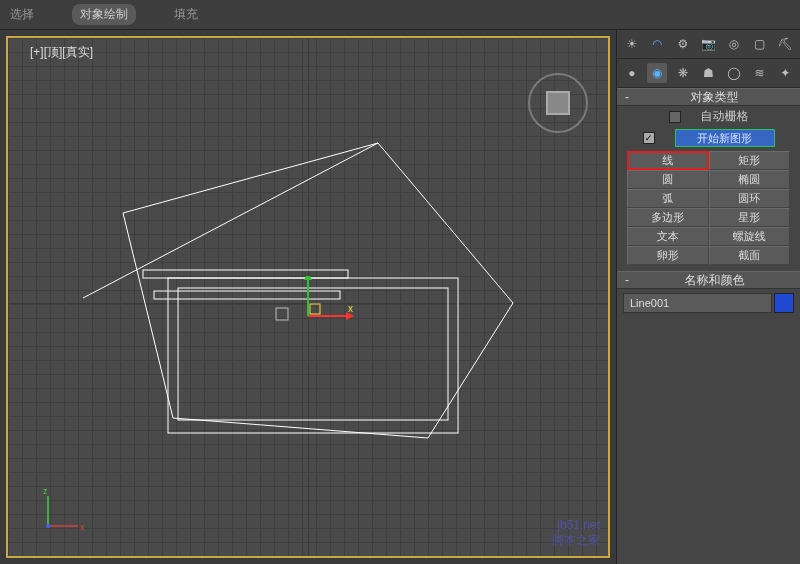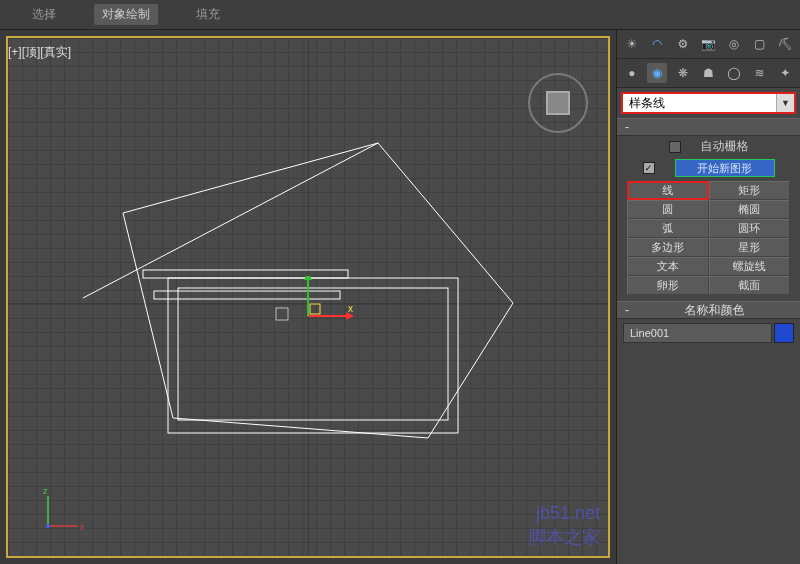--- a/index.html
+++ b/index.html
@@ -14,28 +14,28 @@
       position: relative;
     }
     
     
     .top-menu {
       height: 30px;
       background: #3e3e3e;
       border-bottom: 1px solid #222;
       display: flex;
       align-items: center;
-      padding-left: 24px;
+      padding-left: 2px;
       gap: 30px;
       color: #999;
     }
     .menu-item { padding: 0 8px; }
     .menu-item.active {
       background: #5a5a5a;
-      border-radius: 2px;
+      border-radius: 8px;
       padding: 2px 8px;
       color: #ccc;
     }
     
     .content-row {
       display: flex;
       height: 534px;
     }
     
     
@@ -52,21 +52,21 @@
       background-color: #4a4a4a;
       background-image:
         linear-gradient(#3f3f3f 1px, transparent 1px),
         linear-gradient(90deg, #3f3f3f 1px, transparent 1px);
       background-size: 14px 14px;
       overflow: hidden;
     }
     .viewport-label {
       position: absolute;
       top: 6px;
-      left: 0;
+      left: 22px;
       color: #ddd;
       font-size: 12px;
     }
     .center-cross-h {
       position: absolute;
       left: 0; right: 0;
       top: 265px;
       border-top: 1px solid #3a3a3a;
     }
     .center-cross-v {
@@ -273,21 +273,21 @@
       background: #2048d0;
       border: 1px solid #222;
     }
     
     
     .watermark {
       position: absolute;
       right: 200px;
       bottom: 15px;
       color: rgba(90,90,255,0.5);
-      font-size: 18px;
+      font-size: 12px;
       text-align: right;
       line-height: 1.3;
     }
   </style>
 </head>
 <body>
 
 <div class="top-menu">
   <span class="menu-item">选择</span>
   <span class="menu-item active">对象绘制</span>
@@ -353,29 +353,24 @@
     <div class="icon-row">
       <span class="tool-icon">●</span>
       <span class="tool-icon active" style="color:#5ab0ff">◉</span>
       <span class="tool-icon">❋</span>
       <span class="tool-icon">☗</span>
       <span class="tool-icon">◯</span>
       <span class="tool-icon">≋</span>
       <span class="tool-icon">✦</span>
     </div>
 
-    <div class="dropdown-row">
-      <div class="dropdown">
-        <span class="dropdown-text">样条线</span>
-        <span class="dropdown-arrow">▼</span>
-      </div>
-    </div>
 
     <div class="rollout-header">
       <span class="rollout-toggle">-</span>
+      <span class="rollout-title">对象类型</span>
     </div>
     <div class="check-row">
       <span class="checkbox"></span>
       <span>自动栅格</span>
     </div>
     <div class="check-row">
       <span class="checkbox checked">✓</span>
       <div class="btn-full" style="margin:0;width:100px">开始新图形</div>
     </div>
 

